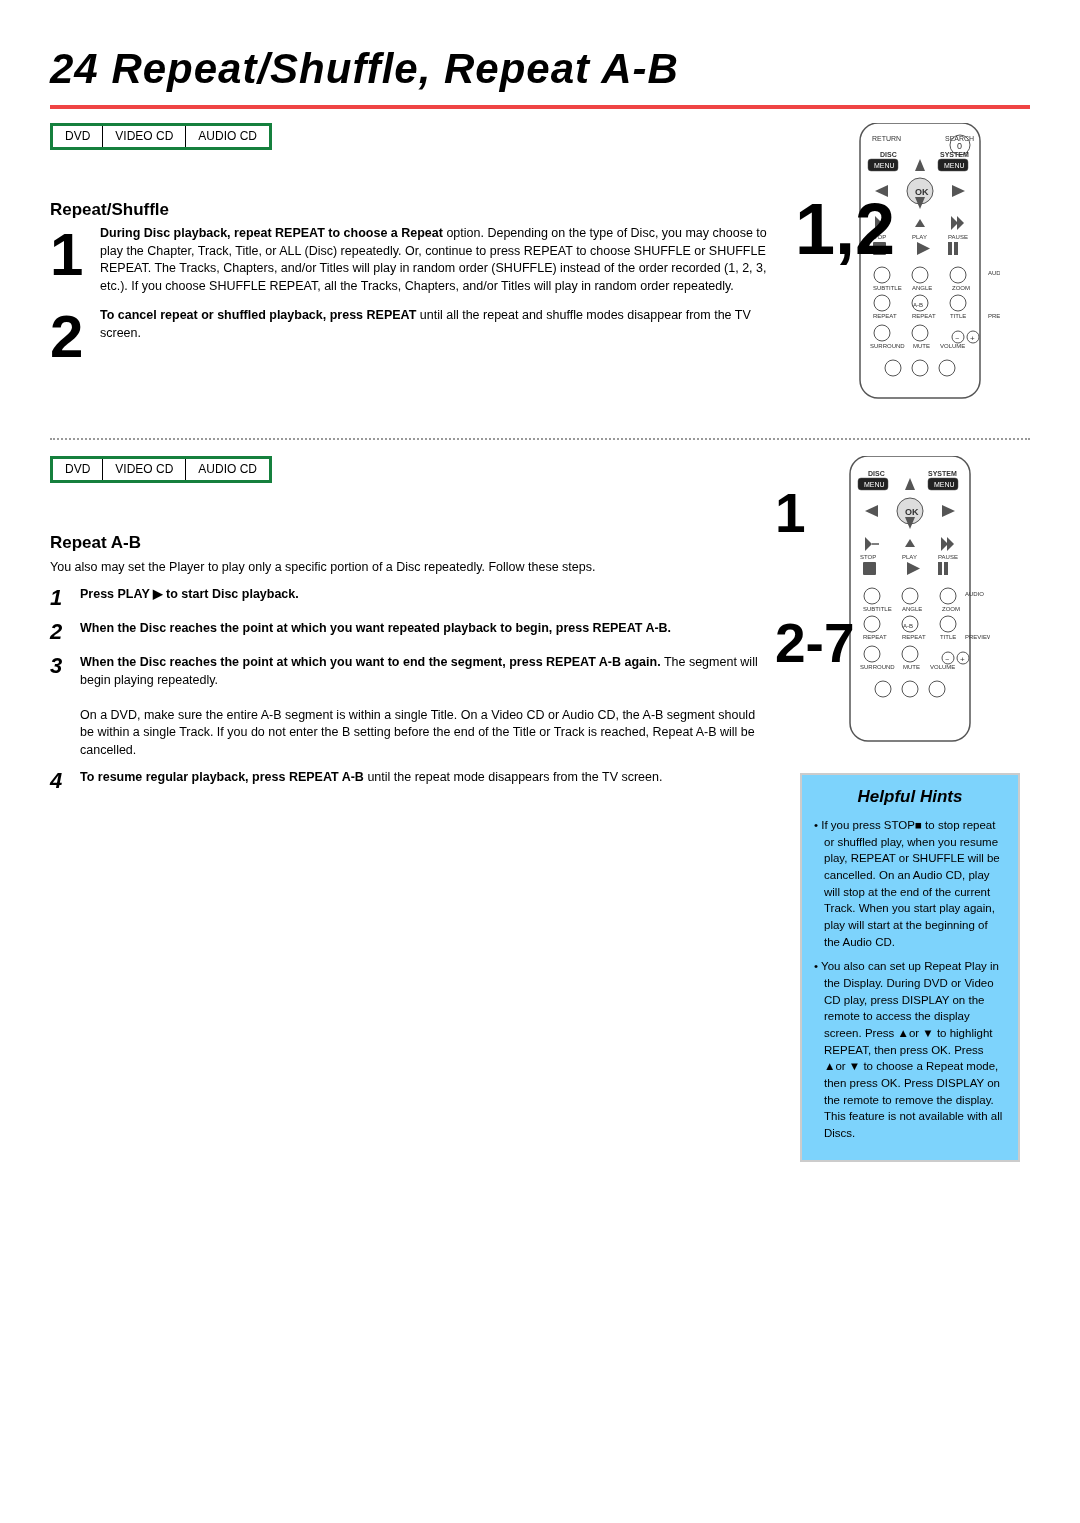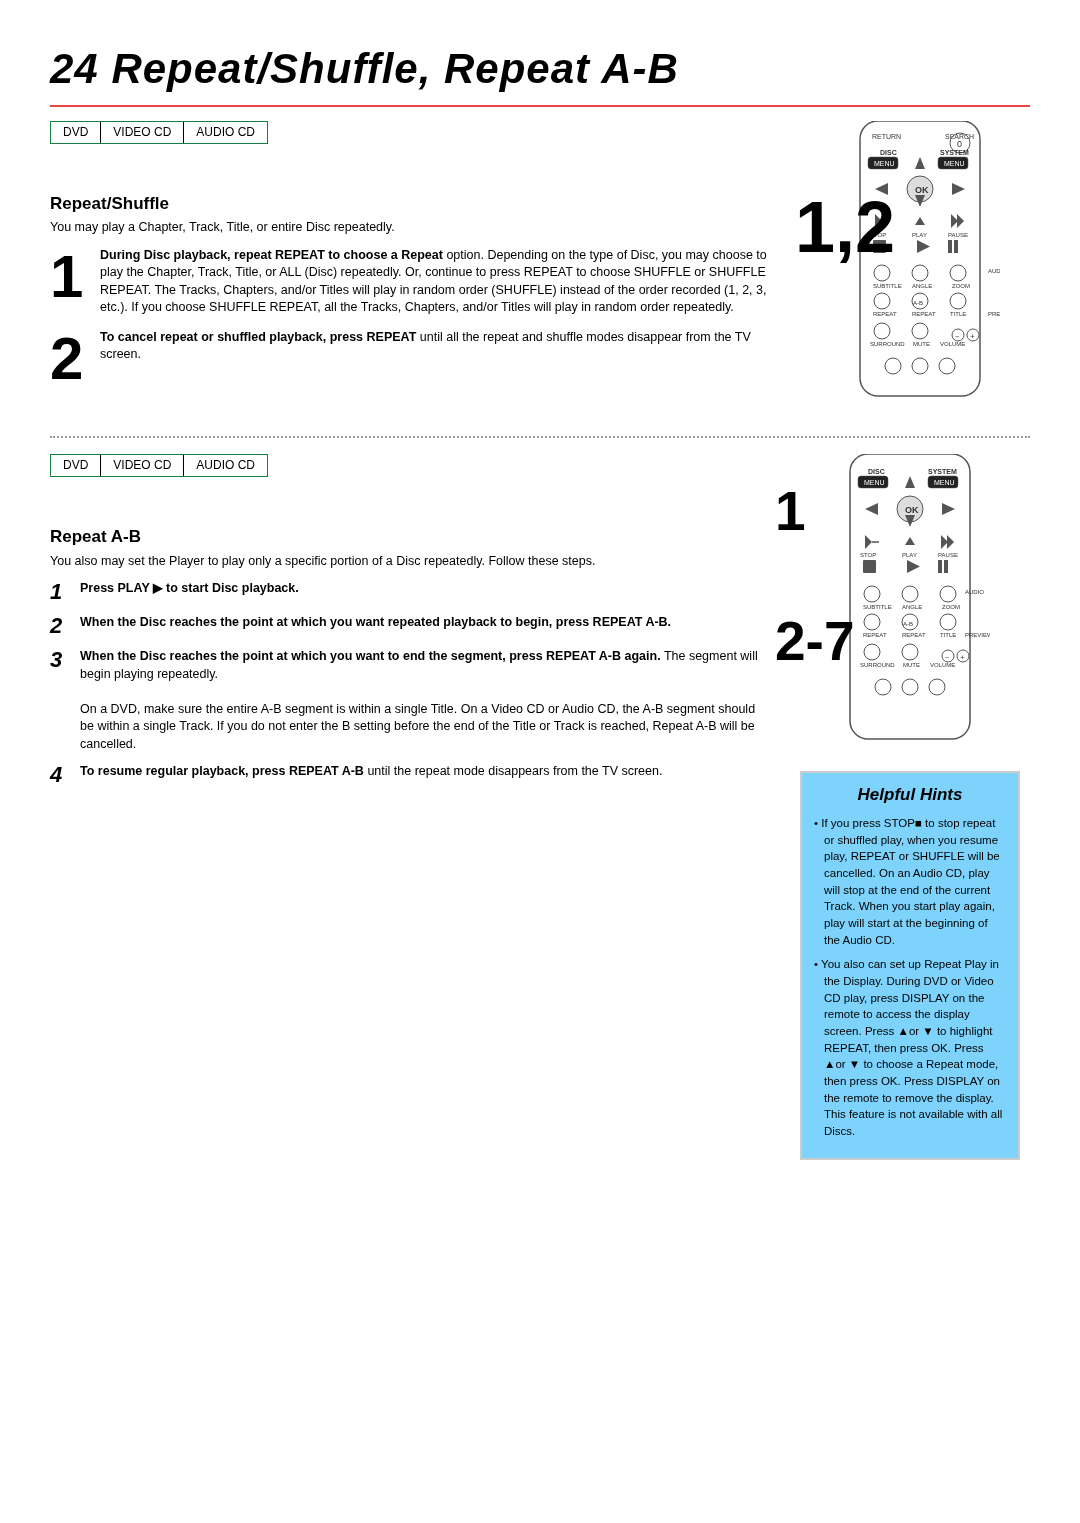--- a/index.html
+++ b/index.html
@@ -10,28 +10,28 @@
       width: 1080px;
       min-height: 1523px;
       padding: 40px 50px;
       font-size: 13px;
       line-height: 1.4;
     }
     h1.page-title {
       font-size: 42px;
       font-weight: bold;
       font-style: italic;
-      border-bottom: 2px solid #ef4444;
+      border-bottom: 4px solid #ef4444;
       padding-bottom: 6px;
       margin-bottom: 14px;
       letter-spacing: 1px;
     }
     .disc-tabs {
       display: flex;
-      border: 1px solid #15803d;
+      border: 3px solid #15803d;
       width: fit-content;
       margin-bottom: 12px;
       align-items: flex-end;
     }
     .disc-tab {
       padding: 2px 12px;
       font-size: 12px;
       border-right: 1px solid #000;
       font-weight: normal;
     }
@@ -142,21 +142,20 @@
 <h1 class="page-title">24  Repeat/Shuffle, Repeat A-B</h1>
 
 <div class="top-section">
   <div class="top-left">
     <div class="disc-tabs">
       <div class="disc-tab">DVD</div>
       <div class="disc-tab">VIDEO CD</div>
       <div class="disc-tab">AUDIO CD</div>
     </div>
     <div class="section-title">Repeat/Shuffle</div>
-    <div class="section-intro">You may play a Chapter, Track, Title, or entire Disc repeatedly.</div>
 
     <div class="step-block">
       <div class="step-number-large">1</div>
       <div class="step-content">
         <b>During Disc playback, repeat REPEAT to choose a Repeat</b>
         <span> </span><span>option. Depending on the type of Disc, you may choose to play the Chapter, Track, Title, or ALL (Disc) repeatedly. Or, continue to press REPEAT to choose SHUFFLE or SHUFFLE REPEAT. The Tracks, Chapters, and/or Titles will play in random order (SHUFFLE) instead of the order recorded (1, 2, 3, etc.). If you choose SHUFFLE REPEAT, all the Tracks, Chapters, and/or Titles will play in random order repeatedly.</span>
       </div>
     </div>
 
     <div class="step-block">

